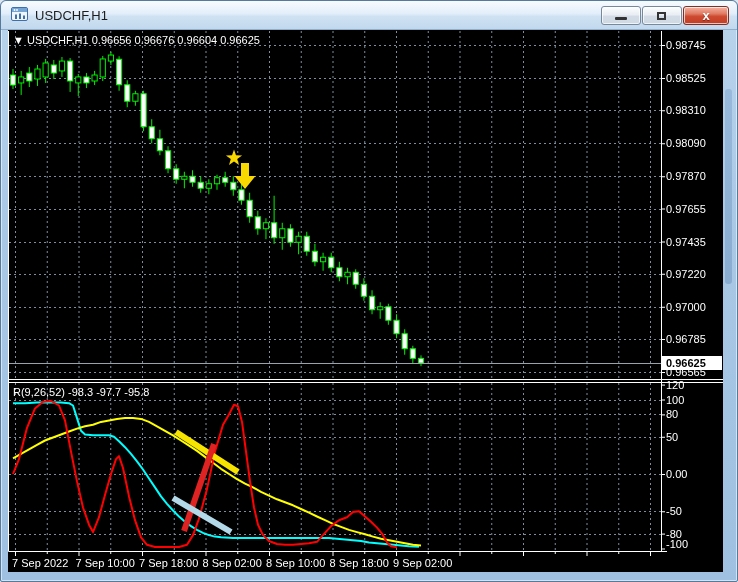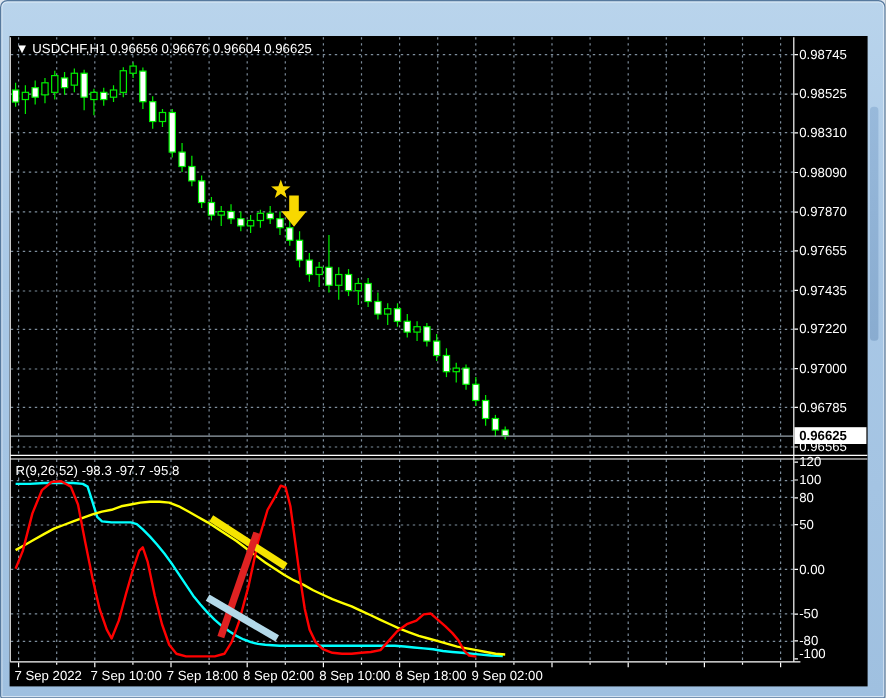--- a/index.html
+++ b/index.html
@@ -44,20 +44,43 @@
   
   #border-strip{
     position:absolute;right:5px;top:88px;width:7px;height:195px;border-radius:3px;
     background:linear-gradient(180deg,#8fb2d6,#7fa3c9);opacity:.75;
   }
 </style>
 </head>
 <body>
 
 <div id="win">
+  <div id="titlebar">
+    <svg id="title-icon" viewBox="0 0 17 16">
+      <rect x="0.5" y="0.5" width="16" height="13" rx="1.5" fill="#eef6fc" stroke="#3f6fa8"></rect>
+      <rect x="1" y="1" width="15" height="4" fill="#76a5d4"></rect>
+      <circle cx="3.5" cy="3" r="0.9" fill="#fff"></circle>
+        <circle cx="6" cy="3" r="0.9" fill="#fff"></circle>
+      <rect x="4" y="7.5" width="2" height="4.5" fill="#3f6fa8"></rect>
+      <rect x="8" y="6.5" width="2" height="5.5" fill="#3f6fa8"></rect>
+      <rect x="12" y="8.5" width="2" height="3.5" fill="#3f6fa8"></rect>
+    </svg>
+    <span id="title-text">USDCHF,H1</span>
+    <div class="btns">
+      <div class="wbtn" title="">
+          <div class="glyph-min"></div>
+        </div>
+      <div class="wbtn">
+          <div class="glyph-restore"></div>
+        </div>
+      <div class="wbtn close">
+          <div class="glyph-close">x</div>
+        </div>
+    </div>
+  </div>
 
   <div id="client">
     <svg id="chart-svg" width="715" height="542" viewBox="7 29 715 542">
         <g>
           <line x1="14.5" y1="30" x2="14.5" y2="377" stroke="#7d8d9c" stroke-width="1" stroke-dasharray="2,3"></line>
           <line x1="14.5" y1="382" x2="14.5" y2="550" stroke="#7d8d9c" stroke-width="1" stroke-dasharray="2,3"></line>
           <line x1="46.25" y1="30" x2="46.25" y2="377" stroke="#7d8d9c" stroke-width="1" stroke-dasharray="2,3"></line>
           <line x1="46.25" y1="382" x2="46.25" y2="550" stroke="#7d8d9c" stroke-width="1" stroke-dasharray="2,3"></line>
           <line x1="78" y1="30" x2="78" y2="377" stroke="#7d8d9c" stroke-width="1" stroke-dasharray="2,3"></line>
           <line x1="78" y1="382" x2="78" y2="550" stroke="#7d8d9c" stroke-width="1" stroke-dasharray="2,3"></line>

